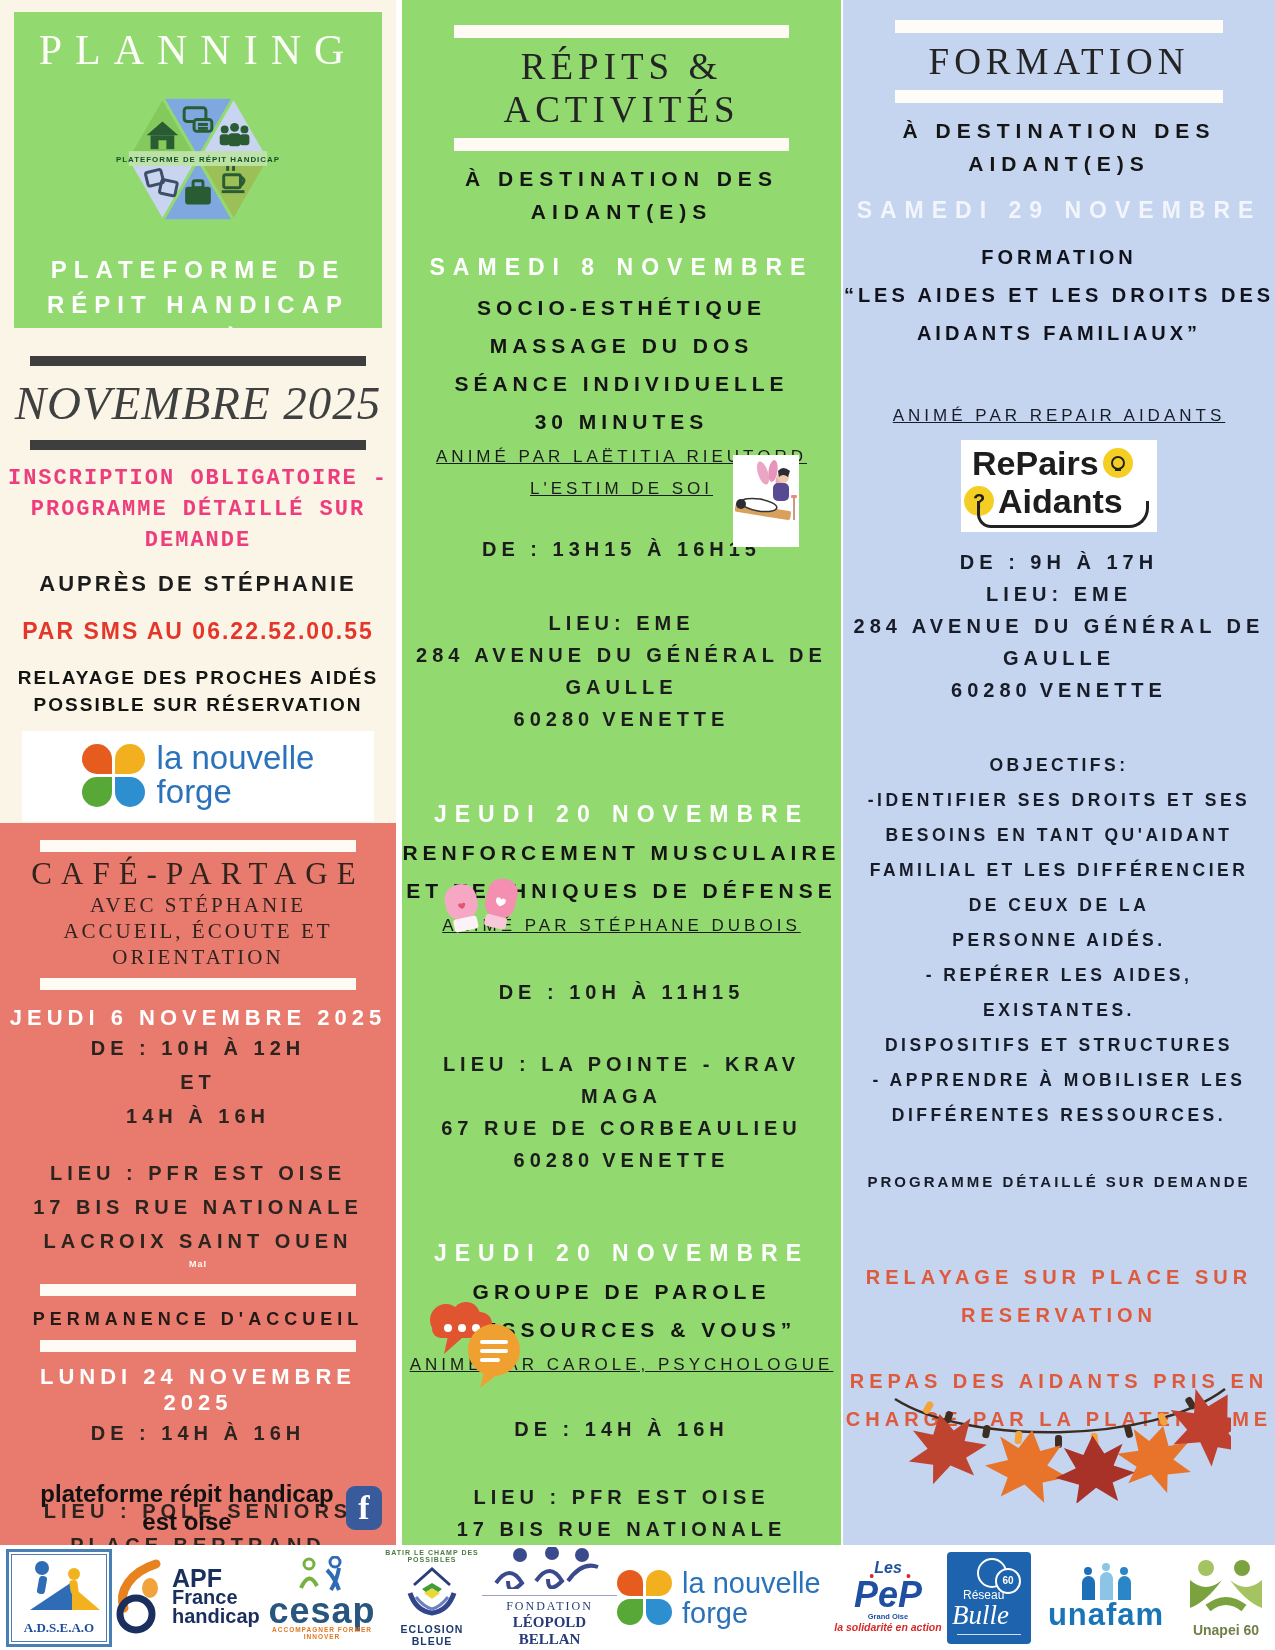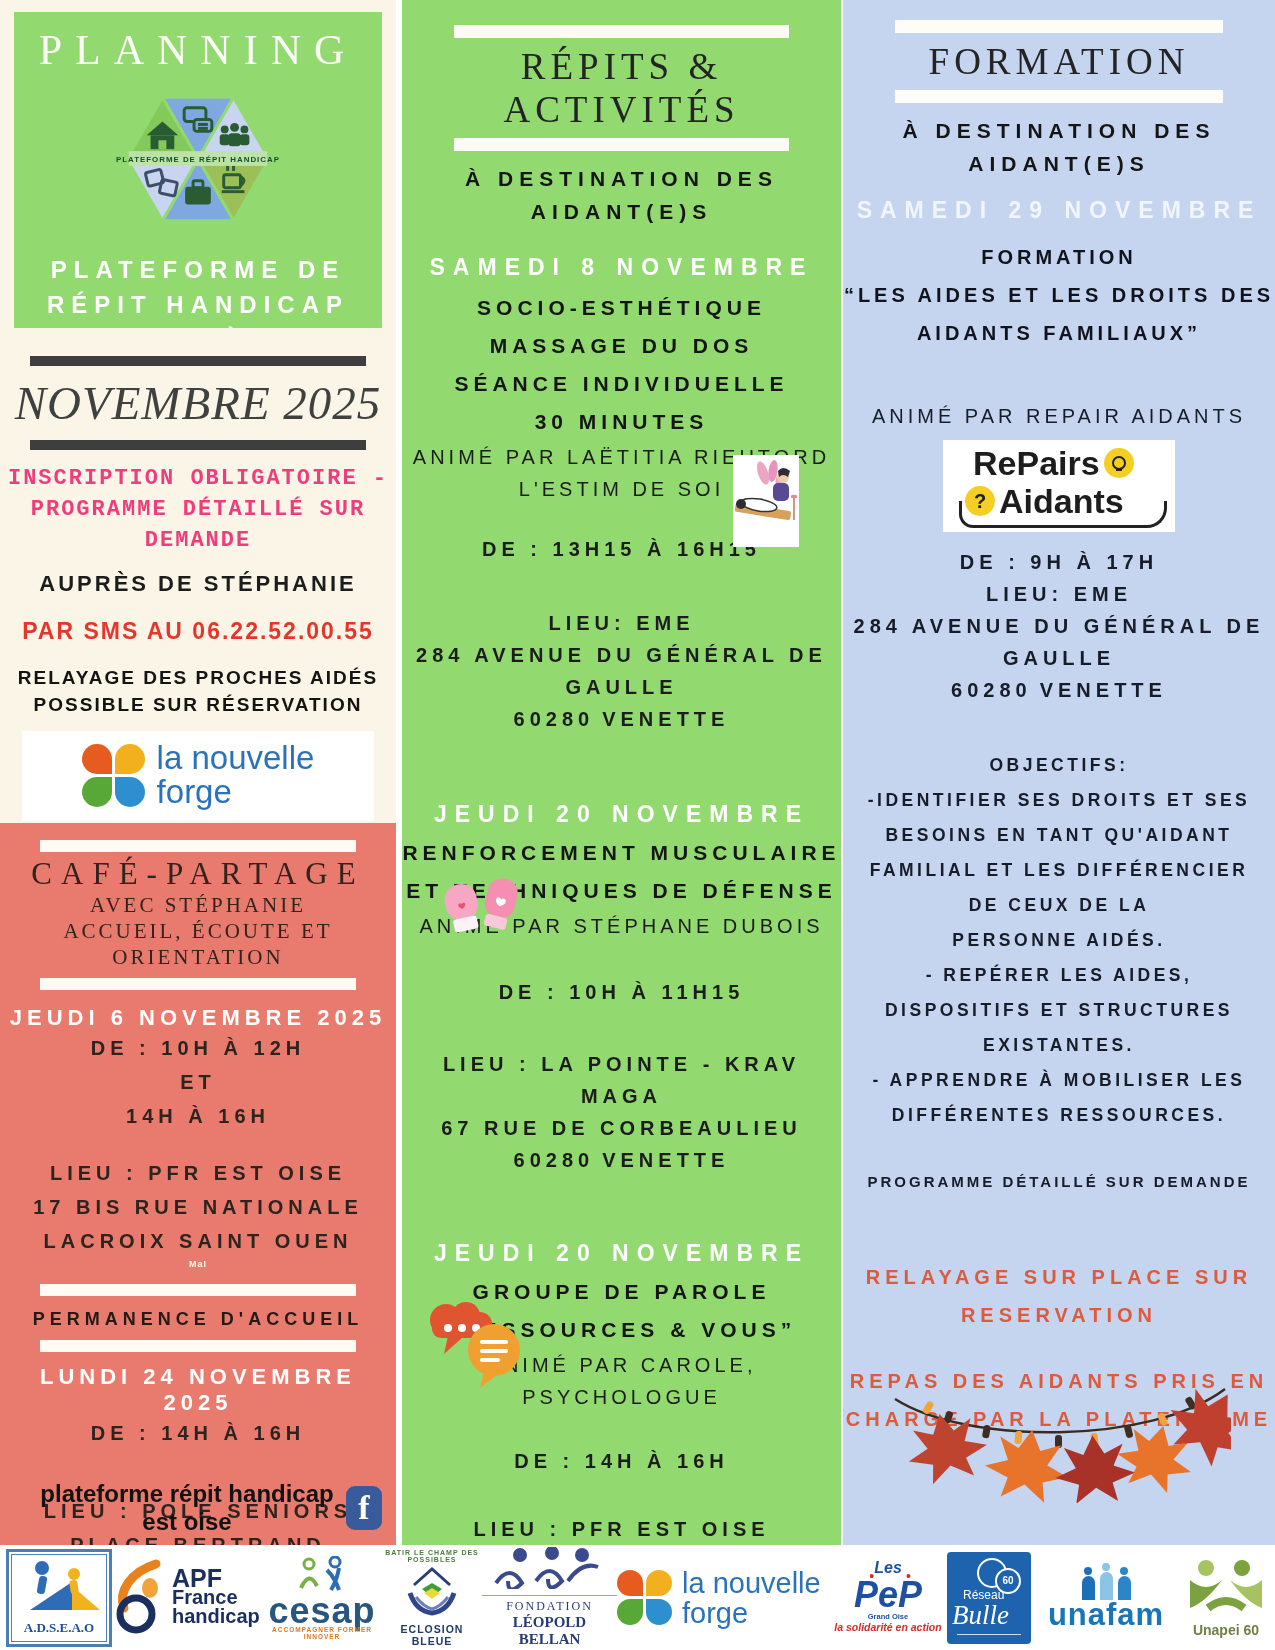--- a/index.html
+++ b/index.html
@@ -47,31 +47,31 @@
   .fb-caption{color:#121212;font-weight:800;font-size:24px;}
   .fb-icon{width:44px;height:44px;background:#3a5b9b;border-radius:9px;color:#fff;display:flex;align-items:center;justify-content:center;
            font-family:"Liberation Serif",serif;font-weight:700;font-size:34px;}
 
   
   .mwbar{height:13px;background:#fdfbf3;margin:0 52px;}
   .coltitle{margin-top:7px;font-size:37px;letter-spacing:5px;color:#242424;}
   .dest{margin-top:11px;font-size:21px;font-weight:800;letter-spacing:6px;line-height:33px;color:#151515;}
   .gdate{color:#fff;font-weight:800;font-size:23px;letter-spacing:8px;}
   .gbold{font-size:21px;font-weight:800;letter-spacing:5px;line-height:38px;color:#151515;}
-  .ganim{font-size:20px;font-weight:500;letter-spacing:4px;line-height:32px;color:#1c1c1c;}
+  .ganim{font-size:17px;font-weight:500;letter-spacing:4px;line-height:32px;color:#1c1c1c;text-decoration:underline;}
   .gtext{font-size:20px;font-weight:600;letter-spacing:5px;line-height:32px;color:#1c1c1c;}
   .cityb{font-weight:800;margin-left:8px;}
 
   
   .rdate{margin-top:17px;color:#f2f5fb;font-weight:800;font-size:23px;letter-spacing:8px;}
   .rbold{font-size:20px;font-weight:800;letter-spacing:4px;line-height:38px;color:#10131c;}
   .robj{font-size:17.5px;font-weight:600;letter-spacing:3.5px;line-height:35px;color:#171c29;}
   .rprog{margin-top:40px;font-size:15px;font-weight:600;letter-spacing:3px;color:#171c29;}
   .coral{color:#dd5a3c;font-weight:700;font-size:20px;letter-spacing:5px;line-height:38px;}
-  .repairs{position:relative;width:232px;height:92px;background:#fff;margin:8px auto 0;text-align:left;padding:4px 22px;box-sizing:border-box;}
+  .repairs{position:relative;width:196px;height:92px;background:#fff;margin:8px auto 0;text-align:left;padding:4px 3px;box-sizing:border-box;}
   .rp-line{display:flex;align-items:center;gap:4px;font-weight:700;font-size:34px;color:#1d1d1d;line-height:38px;}
   .rp-circle{width:30px;height:30px;border-radius:50%;background:#f5ce24;display:flex;align-items:center;justify-content:center;flex:0 0 auto;}
   .rp-q{font-size:20px;font-weight:800;color:#1d1d1d;}
   .bulb{width:10px;height:10px;border:2px solid #222;border-radius:50%;position:relative;}
   .bulb::after{content:"";position:absolute;left:2px;top:10px;width:6px;height:3px;background:#222;}
   .rp-bubble{position:absolute;left:16px;right:8px;bottom:4px;height:24px;border-bottom:3px solid #222;border-right:3px solid #222;
              border-left:3px solid #222;border-bottom-right-radius:20px;border-bottom-left-radius:14px;}
   .leaves{position:absolute;bottom:38px;left:44px;}
 
   
@@ -409,22 +409,22 @@
     </div>
 
     <div class="robj" style="margin-top:42px;">OBJECTIFS:</div>
     <div class="robj">
       <div>-IDENTIFIER SES DROITS ET SES</div>
       <div>BESOINS EN TANT QU'AIDANT</div>
       <div>FAMILIAL ET LES DIFFÉRENCIER</div>
       <div>DE CEUX DE LA</div>
       <div>PERSONNE AIDÉS.</div>
       <div>- REPÉRER LES AIDES,</div>
+      <div>EXISTANTES.</div>
       <div>DISPOSITIFS ET STRUCTURES</div>
-      <div>EXISTANTES.</div>
       <div>- APPRENDRE À MOBILISER LES</div>
       <div>DIFFÉRENTES RESSOURCES.</div>
     </div>
 
     <div class="rprog">PROGRAMME DÉTAILLÉ SUR DEMANDE</div>
 
     <div class="coral" style="margin-top:68px;">
       <div>RELAYAGE SUR PLACE SUR</div>
       <div>RESERVATION</div>
     </div>

